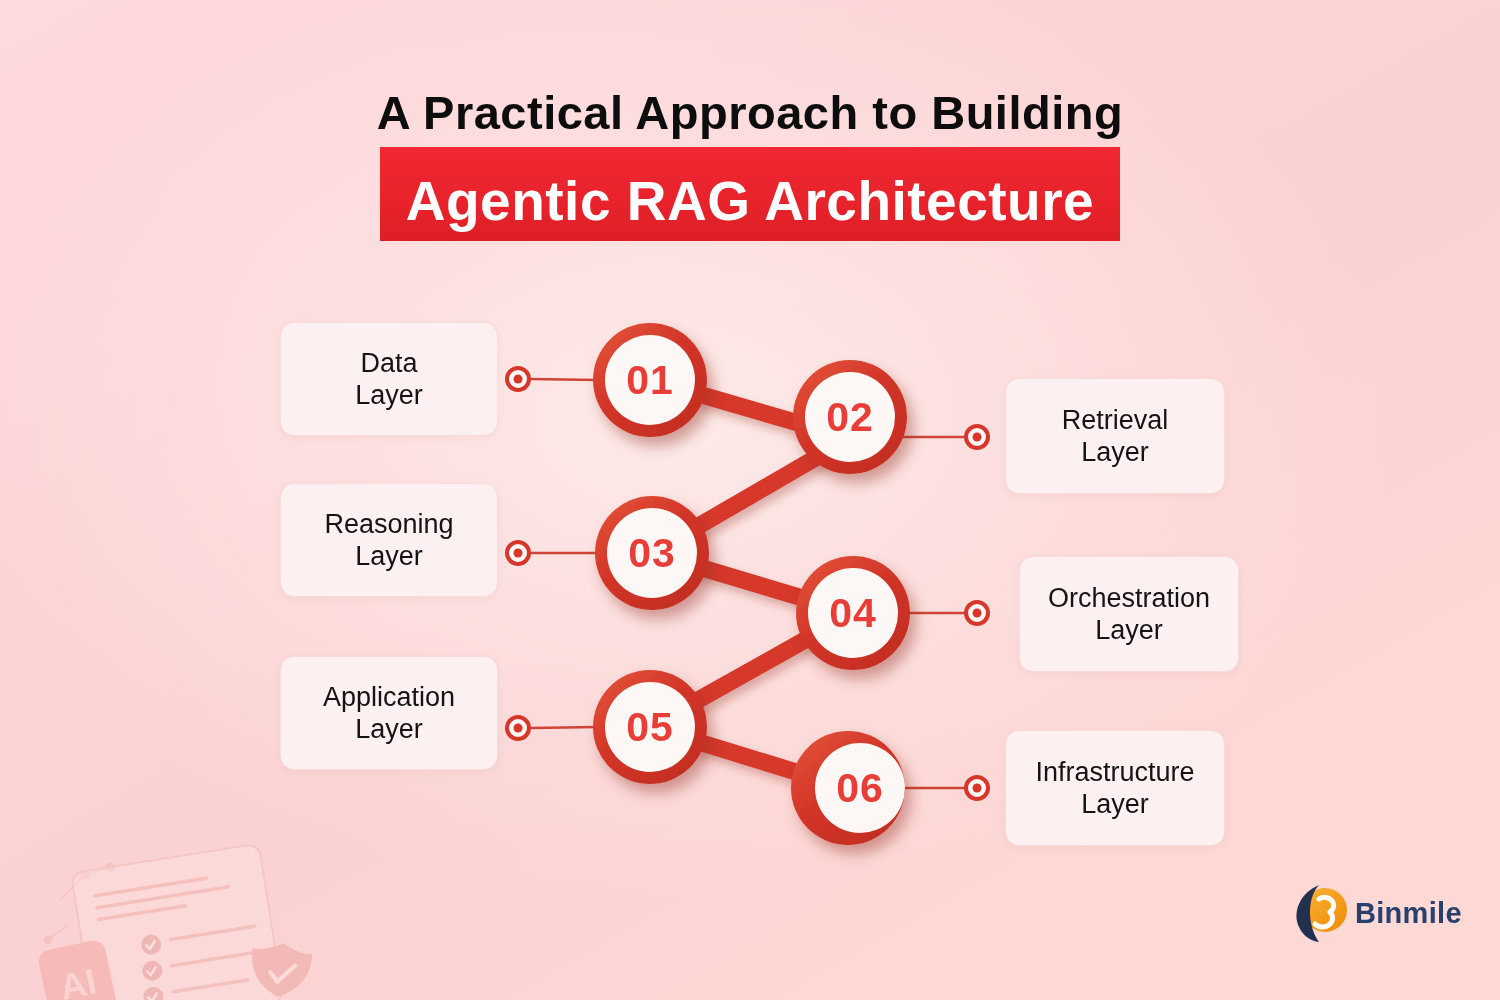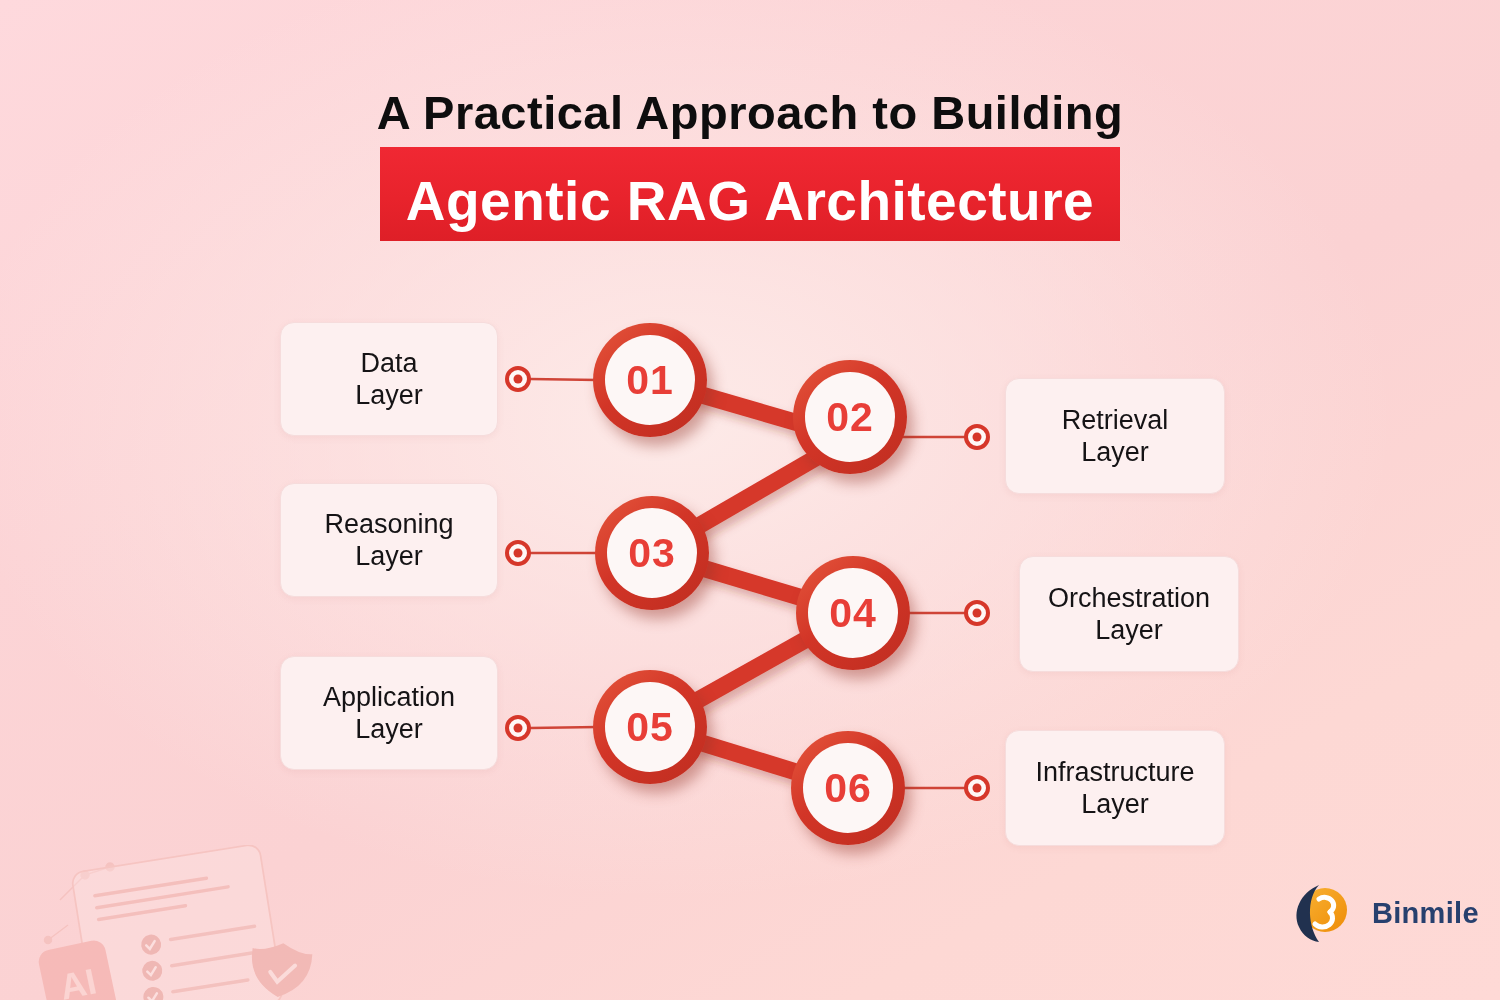--- a/index.html
+++ b/index.html
@@ -49,41 +49,41 @@
   }
   .step-circle .inner{
     width:90px;height:90px;border-radius:50%;
     background:var(--circle-fill,#fdf7f6);
     display:flex;align-items:center;justify-content:center;
   }
   .step-number{font-size:41px;font-weight:700;color:var(--number-red,#e83e37);letter-spacing:1px;}
 
   .pos-c1{left:593px;top:323px;} .pos-c2{left:793px;top:360px;}
   .pos-c3{left:595px;top:496px;} .pos-c4{left:796px;top:556px;}
-  .pos-c5{left:593px;top:670px;} .pos-c6{left:791px;top:731px;}
+  .pos-c5{left:593px;top:670px;} .pos-c6{left:791px;top:731px;justify-content:flex-end;}
 
   
   .layer-box{
     position:absolute;width:218px;height:114px;border-radius:14px;
     background:var(--box-fill,#fdf0f0);
     border:1.5px solid var(--box-border,#f6dcdc);
     box-shadow:0 2px 6px rgba(200,120,120,0.10);
     display:flex;flex-direction:column;align-items:center;justify-content:center;
     text-align:center;
   }
   .layer-box span{font-size:27px;line-height:32px;color:#151315;font-weight:500;}
   .pos-b1{left:280px;top:322px;} .pos-b2{left:1005px;top:378px;width:220px;height:116px;}
   .pos-b3{left:280px;top:483px;} .pos-b4{left:1019px;top:556px;width:220px;height:116px;}
   .pos-b5{left:280px;top:656px;} .pos-b6{left:1005px;top:730px;width:220px;height:116px;}
 
   
   .watermark{position:absolute;left:30px;top:845px;width:300px;height:155px;opacity:0.55;}
 
   
-  .logo{position:absolute;left:1292px;top:884px;display:flex;align-items:center;gap:24px;}
+  .logo{position:absolute;left:1292px;top:884px;display:flex;align-items:center;gap:7px;}
   .logo-text{font-size:29px;font-weight:700;color:var(--logo-navy,#27406e);letter-spacing:0.3px;}
 </style>
 </head>
 <body>
 
 <div class="stage">
 
   <svg class="watermark" viewBox="0 0 300 155">
     <g stroke="#f0b4ae" stroke-width="1.5" fill="none" opacity="0.9">
       <path d="M30 55 L55 30 L80 22"></path>

